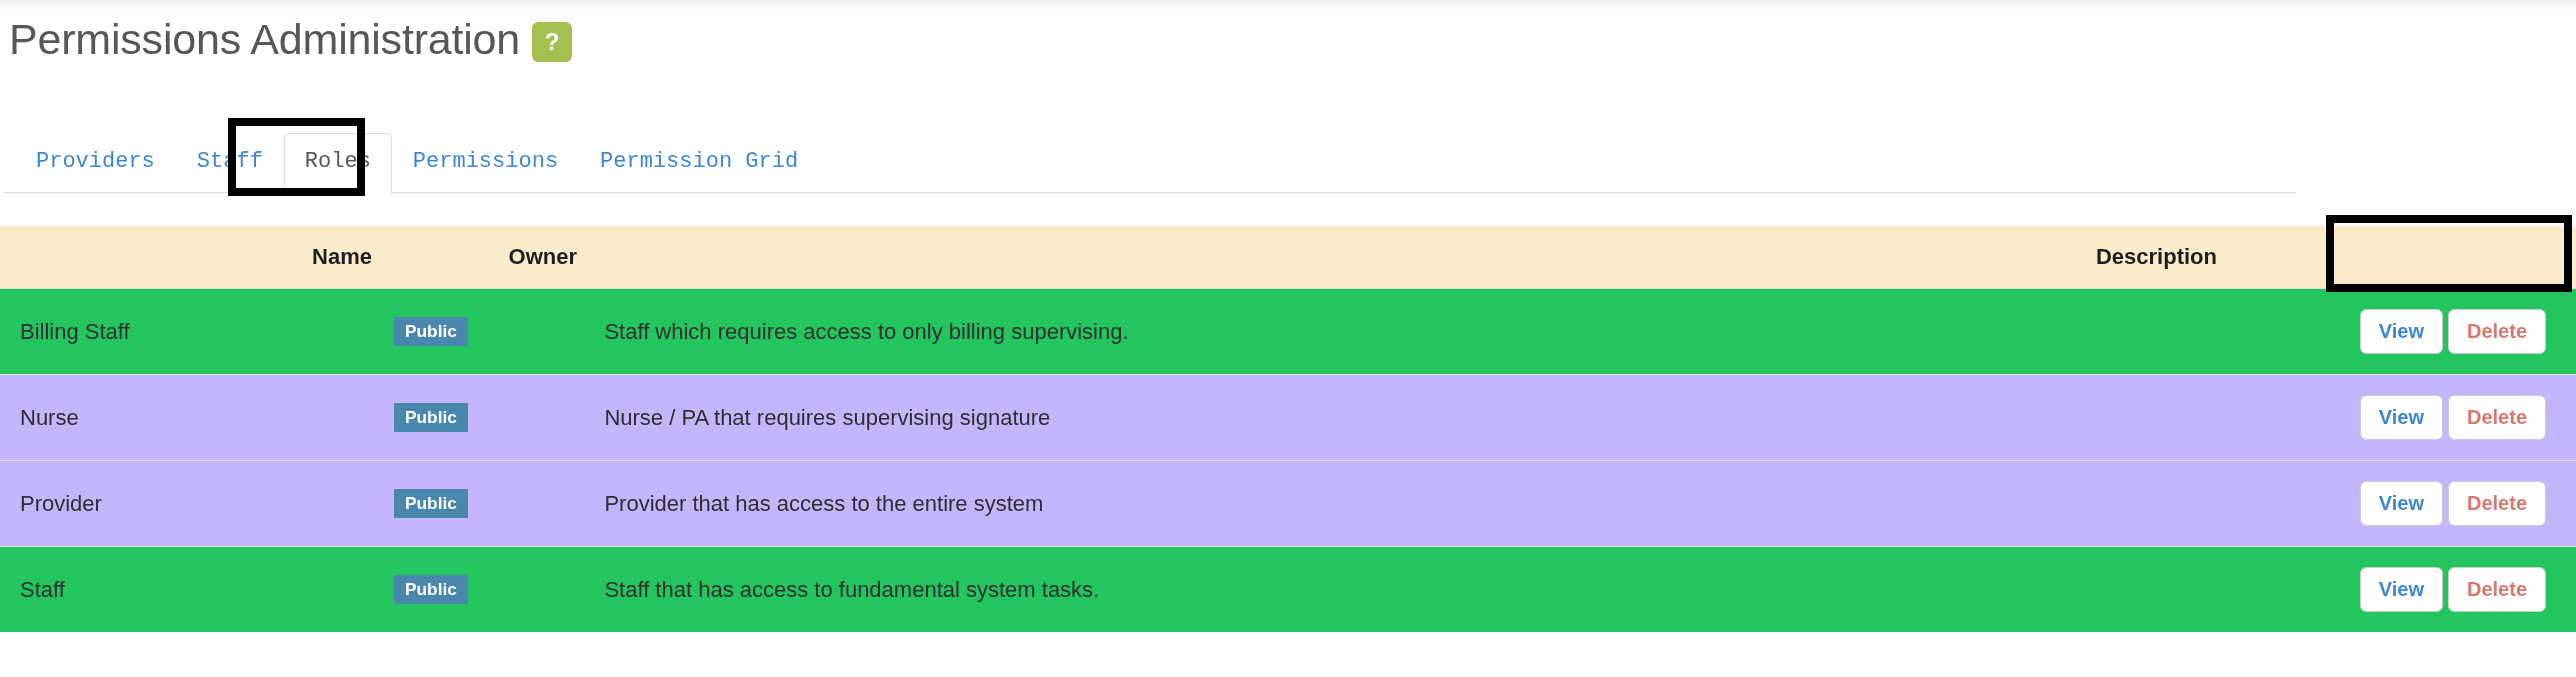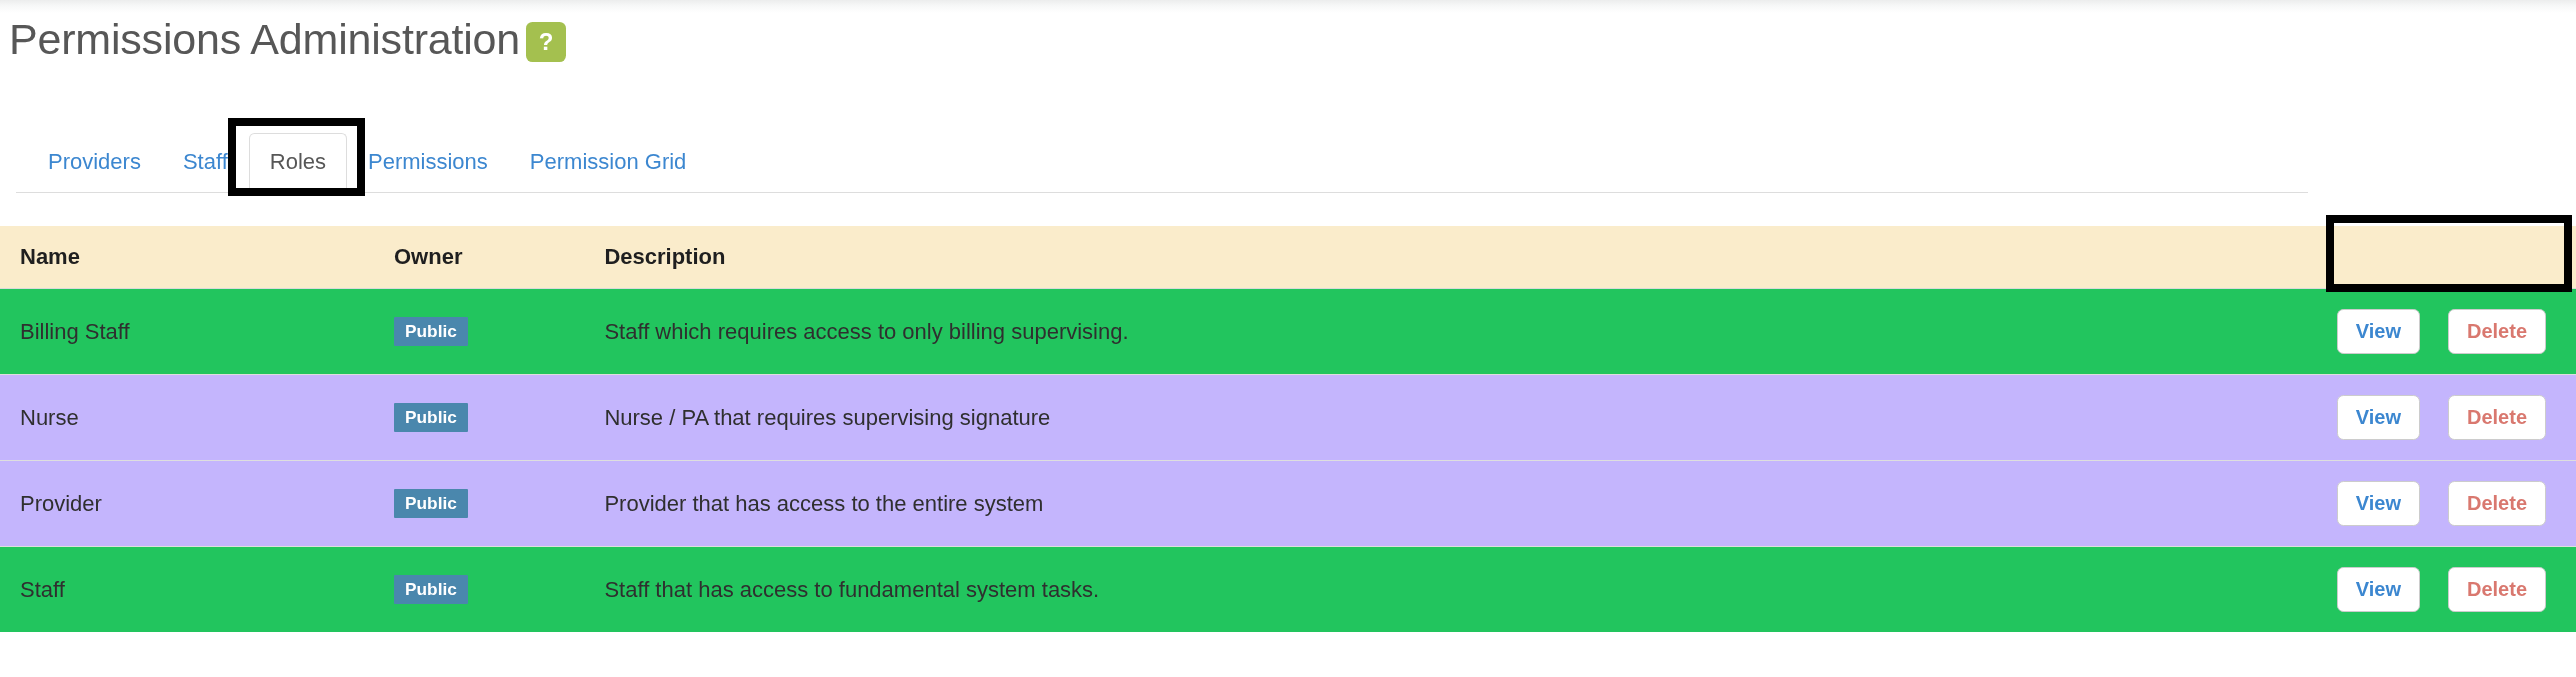--- a/index.html
+++ b/index.html
@@ -24,21 +24,21 @@
     width: 2576px; height: 12.8px;
     background: linear-gradient(to bottom, #eceded 0%, #f7f8f8 45%, #ffffff 100%);
   }
 
   
   .page-header {
     position: absolute;
     top: 16.4px; left: 9px;
     display: flex;
     align-items: center;
-    gap: 6px;
+    gap: 12px;
   }
   .page-title {
     font-size: 43px;
     font-weight: 400;
     color: #575757;
     line-height: 1.05;
     letter-spacing: -0.2px;
     white-space: nowrap;
   }
   .help-button {
@@ -53,24 +53,25 @@
     line-height: 40px;
     text-align: center;
     padding: 0;
     cursor: pointer;
     margin-top: 5.5px;
   }
 
   
   .tabbar {
     position: absolute;
-    top: 124px; left: 16px;
+    top: 124px; left: 4px;
     width: 2292px;
     height: 69px;
     border-bottom: 1.8px solid #dddddd;
+    font-family: Liberation Mono, monospace;
   }
   .tabs {
     position: absolute;
     left: 11px;
     bottom: 0;
     display: flex;
     align-items: flex-end;
     height: 67px;
   }
   .tab {
@@ -115,21 +116,21 @@
     width: 2576px;
     border-collapse: collapse;
     table-layout: fixed;
   }
   table.roles thead th {
     background: #faeccb;
     border-bottom: 1.8px solid #dadada;
     font-size: 22px;
     font-weight: 700;
     color: #1f1f1f;
-    text-align: left;
+    text-align: right;
     padding: 18px 11px 18px 11px;
     height: 60px;
     vertical-align: middle;
   }
   table.roles tbody td {
     border-bottom: 1.8px solid #dedede;
     font-size: 22px;
     color: #2f2f2f;
     padding: 20px 11px;
     height: 71px;
@@ -154,21 +155,21 @@
     font-size: 17.3px;
     font-weight: 700;
     padding: 5.5px 11px 6.4px 11px;
     border-radius: 1px;
     line-height: 1;
   }
 
   .actions {
     display: flex;
     justify-content: flex-end;
-    gap: 28px;
+    gap: 5px;
     padding-right: 20px;
   }
   .btn-sm {
     display: inline-block;
     font-size: 20px;
     font-weight: 700;
     font-family: "Liberation Sans", sans-serif;
     line-height: 1;
     padding: 11px 18px 12px 18px;
     border: 1.8px solid #cccccc;

